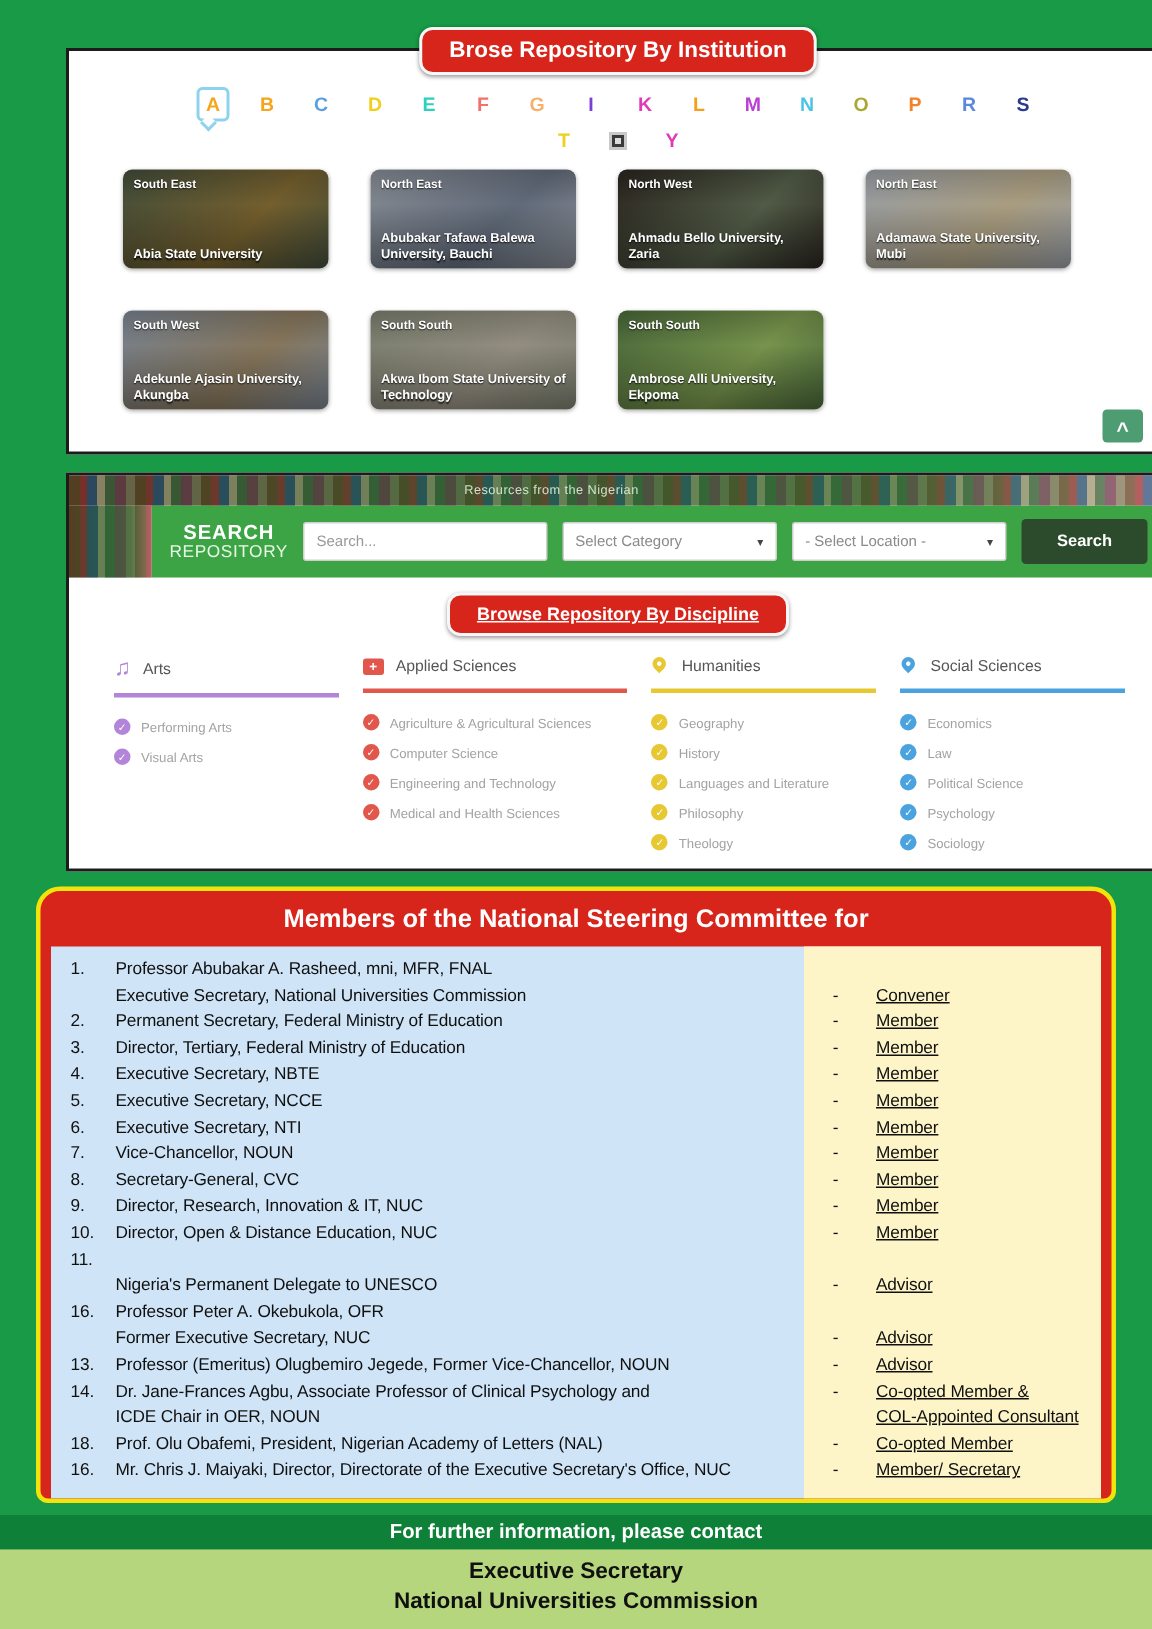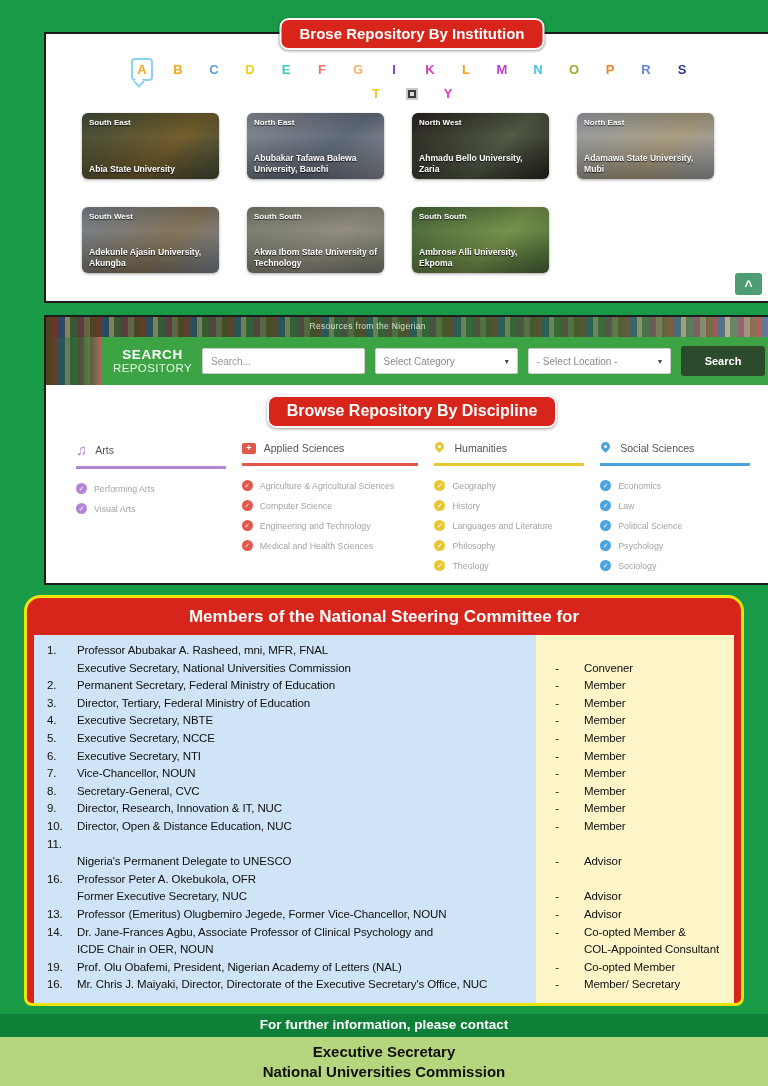--- a/index.html
+++ b/index.html
@@ -13,21 +13,21 @@
   .page{position:relative;width:768px;height:1086px;padding-top:32px;}
 
   
   .panel{position:relative;margin-left:44px;width:736px;background:#fff;
          border:2px solid #1c1c1c;}
   .panel-institution{padding-top:24px;padding-bottom:26px;}
   .red-banner{background:var(--banner-red);color:#fff;font-weight:bold;
               padding:5px 18px 6px;border-radius:9px;border:2px solid #f7f7f7;
               white-space:nowrap;width:max-content;box-shadow:0 1px 3px rgba(0,0,0,.4);}
   .ribbon-institution{position:absolute;top:-16px;left:50%;transform:translateX(-50%);font-size:15px;}
-  .ribbon-discipline{margin:10px auto 0;font-size:16px;}
+  .ribbon-discipline{margin:10px auto 0;font-size:12px;text-decoration:underline;}
 
   
   .letters-row{display:flex;justify-content:center;align-items:center;margin-top:4px;}
   .letters-row2{margin-top:9px;}
   .letter{display:inline-block;width:36px;text-align:center;font-weight:bold;
           font-size:13px;text-decoration:none;cursor:pointer;position:relative;}
   .letter.selected::before{content:"";position:absolute;top:-4px;bottom:-4px;left:7px;right:7px;
           border:2px solid #8fd2ee;border-radius:4px;}
   .letter.selected::after{content:"";position:absolute;left:11px;bottom:-9px;width:6px;height:6px;
           background:#fff;border-right:2px solid #8fd2ee;border-bottom:2px solid #8fd2ee;
@@ -104,21 +104,21 @@
   .committee{margin:10px 24px 0;background:var(--banner-red);
             border:3px solid var(--border-yellow);border-radius:16px 16px 8px 8px;overflow:hidden;}
   .committee-title{color:#fff;font-weight:bold;font-size:17px;text-align:center;
             line-height:21px;padding:8px 10px 8px;}
   .committee-body{position:relative;margin:0 7px;background:var(--list-blue);
             padding:7px 0 9px 13px;}
   .role-bg{position:absolute;top:0;right:0;bottom:0;width:198px;background:var(--role-yellow);}
   .m-row{position:relative;display:grid;grid-template-columns:30px 1fr 38px 158px;
             line-height:17.6px;font-size:11.5px;color:#101010;letter-spacing:-.1px;z-index:1;}
   .m-dash{text-align:center;}
-  .m-role{padding-left:8px;}
+  .m-role{padding-left:8px;text-decoration:underline;}
 
   
   .footer-bar{margin-top:8px;background:var(--bar-green);color:#fff;font-weight:bold;
             text-align:center;font-size:13.5px;padding:3px 0 5px;}
   .footer-block{background:var(--block-green);text-align:center;padding:5px 0 10px;}
   .f-bold{font-weight:bold;font-size:15px;line-height:20px;color:#101010;}
 </style>
 </head>
 <body>
 
@@ -421,21 +421,21 @@
     <span class="m-dash">-</span>
     <span class="m-role">Co-opted Member &amp;</span>
   </div>
         <div class="m-row">
     <span class="m-num"></span>
     <span class="m-text">ICDE Chair in OER, NOUN</span>
     <span class="m-dash"></span>
     <span class="m-role">COL-Appointed Consultant</span>
   </div>
         <div class="m-row">
-    <span class="m-num">19.</span>
+    <span class="m-num">18.</span>
     <span class="m-text">Prof. Olu Obafemi, President, Nigerian Academy of Letters (NAL)</span>
     <span class="m-dash">-</span>
     <span class="m-role">Co-opted Member</span>
   </div>
         <div class="m-row">
     <span class="m-num">16.</span>
     <span class="m-text">Mr. Chris J. Maiyaki, Director, Directorate of the Executive Secretary's Office, NUC</span>
     <span class="m-dash">-</span>
     <span class="m-role">Member/ Secretary</span>
   </div>

